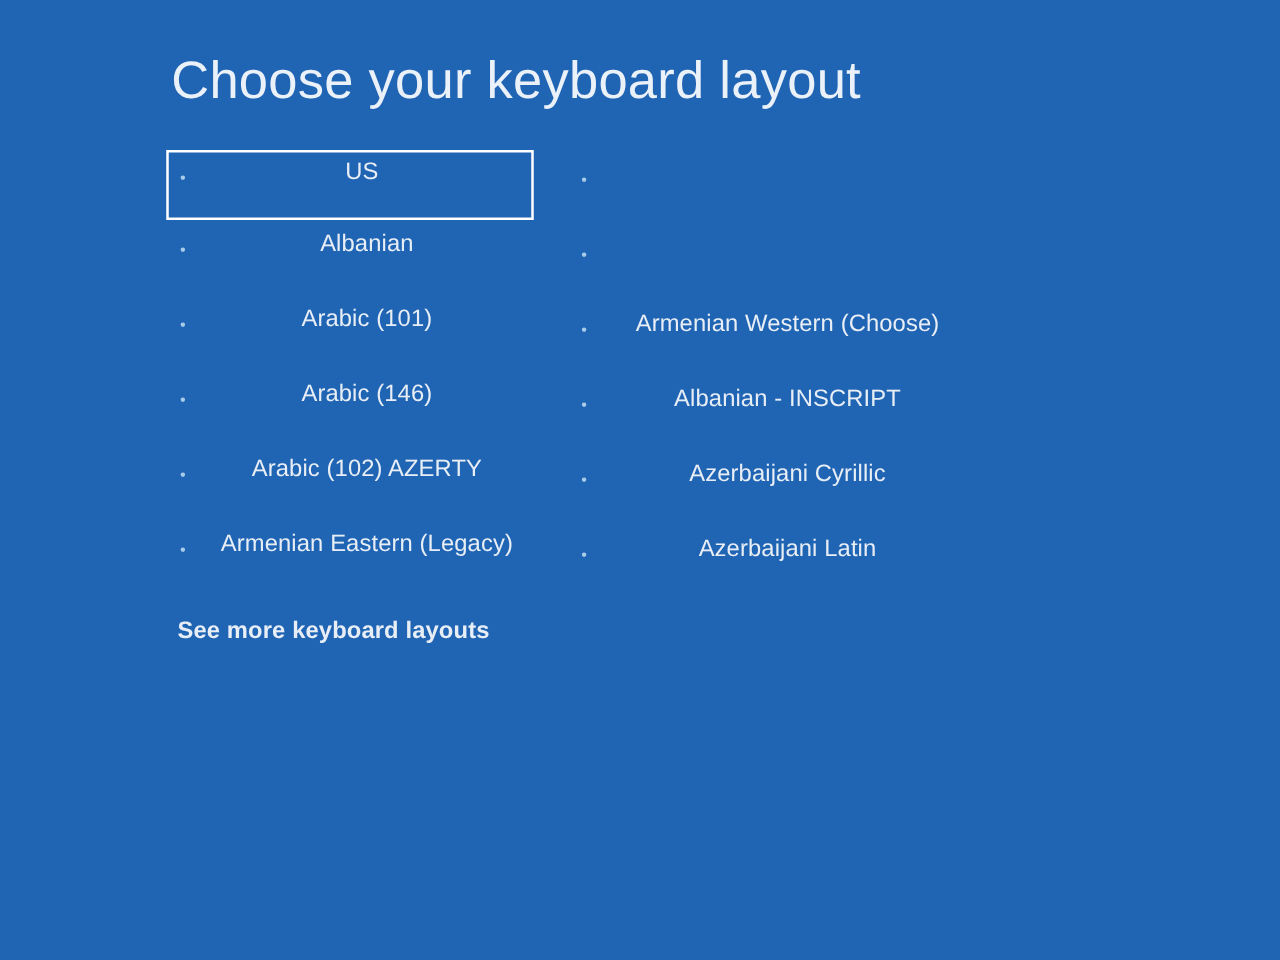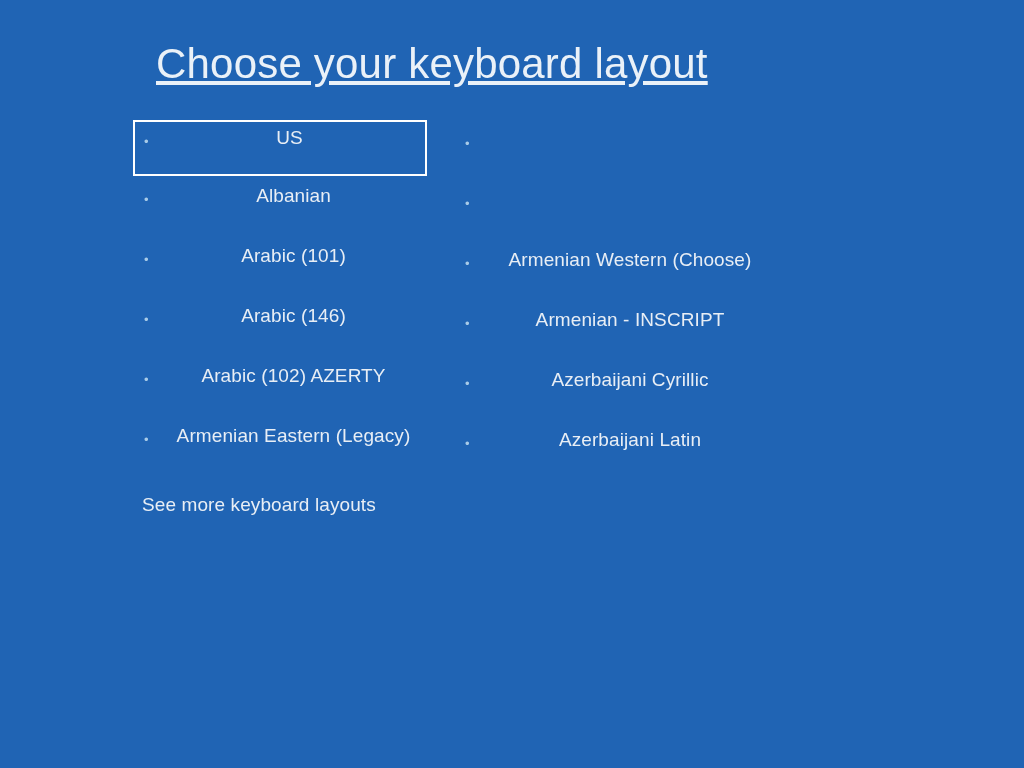--- a/index.html
+++ b/index.html
@@ -19,29 +19,28 @@
   #screen {
     position: relative;
     width: 1024px;
     height: 768px;
     background: #2064b4;
   }
 
   
   #page-title {
     position: absolute;
-    left: 156px;
+    left: 137px;
     top: 38px;
     font-size: 42px;
     font-weight: 300;
     letter-spacing: 0.2px;
     color: #eaf1f8;
     white-space: nowrap;
     line-height: 52px;
-    text-decoration: underline;
   }
 
   
   .layout-column {
     position: absolute;
     top: 120px;
   }
   #column-left  { left: 133px; width: 300px; }
   #column-right { left: 455px; width: 330px; }
 
@@ -88,21 +87,21 @@
     letter-spacing: 0.1px;
     text-align: center;
   }
 
   
   #see-more-link {
     position: absolute;
     left: 142px;
     top: 493px;
     font-size: 19px;
-    font-weight: 400;
+    font-weight: 700;
     color: #e8eef5;
     line-height: 24px;
     white-space: nowrap;
     letter-spacing: 0.1px;
     cursor: pointer;
   }
 </style>
 </head>
 <body>
 
@@ -143,21 +142,21 @@
       </div>
       <div class="layout-item">
         <span class="bullet">•</span>
       </div>
       <div class="layout-item">
         <span class="bullet">•</span>
         <span class="item-label">Armenian Western (Choose)</span>
       </div>
       <div class="layout-item">
         <span class="bullet">•</span>
-        <span class="item-label">Armenian - INSCRIPT</span>
+        <span class="item-label">Albanian - INSCRIPT</span>
       </div>
       <div class="layout-item">
         <span class="bullet">•</span>
         <span class="item-label">Azerbaijani Cyrillic</span>
       </div>
       <div class="layout-item">
         <span class="bullet">•</span>
         <span class="item-label">Azerbaijani Latin</span>
       </div>
     </div>

